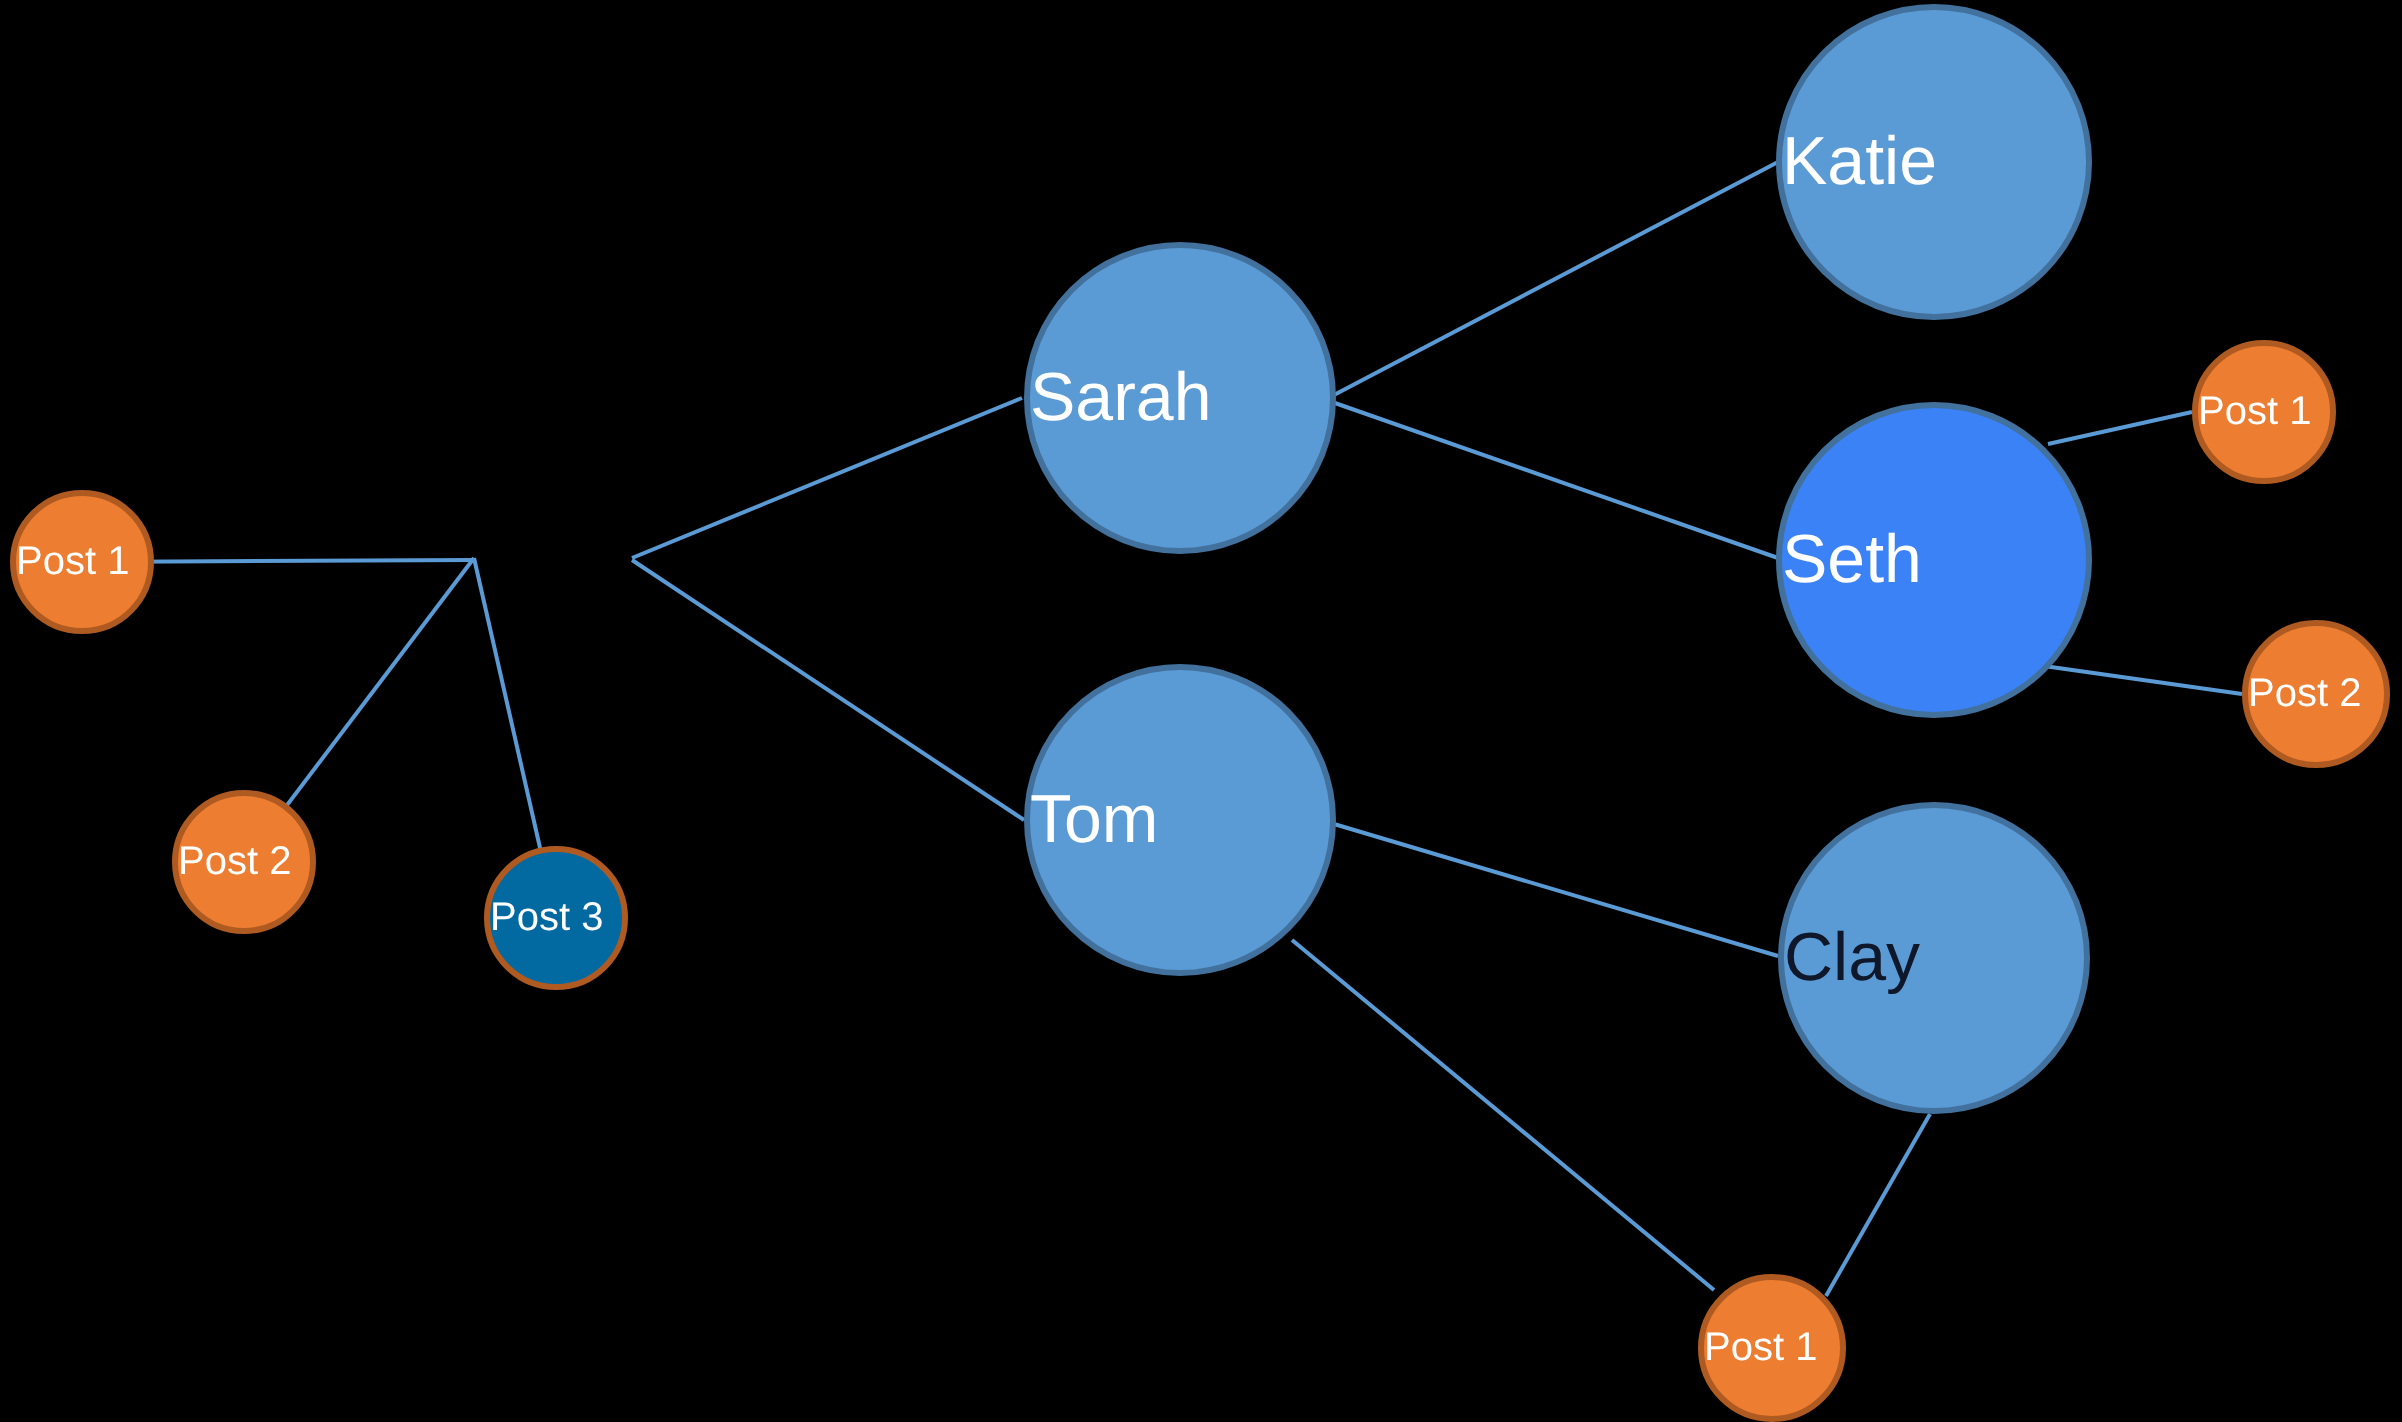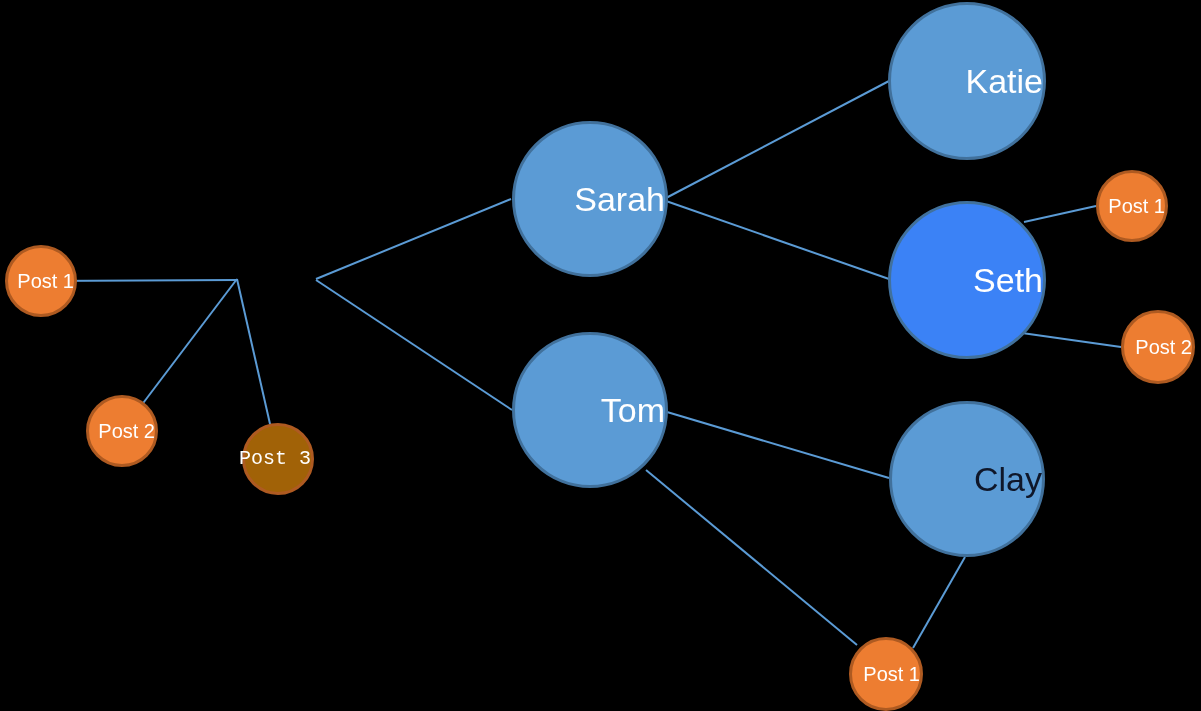--- a/index.html
+++ b/index.html
@@ -23,21 +23,21 @@
     top: 0;
     width: 1201px;
     height: 711px;
   }
   .node {
     position: absolute;
     border-radius: 50%;
     box-sizing: border-box;
     display: flex;
     align-items: center;
-    justify-content: flex-end;
+    justify-content: flex-start;
     line-height: 1;
     user-select: none;
   }
   .node span {
     white-space: nowrap;
   }
 </style>
 </head>
 <body>
 
@@ -70,21 +70,21 @@
     </div>
     <div class="node person" style="left: 889px; top: 401px; width: 156px; height: 156px; background: rgb(91, 155, 213); border: 3px solid rgb(65, 113, 156); color: #0f172a; font-size: 34px;">
       <span>Clay</span>
     </div>
     <div class="node post" style="left: 5px; top: 245px; width: 72px; height: 72px; background: rgb(237, 125, 49); border: 3px solid rgb(174, 90, 33); color: rgb(255, 255, 255); font-size: 20px;">
       <span>Post 1</span>
     </div>
     <div class="node post" style="left: 86px; top: 395px; width: 72px; height: 72px; background: rgb(237, 125, 49); border: 3px solid rgb(174, 90, 33); color: rgb(255, 255, 255); font-size: 20px;">
       <span>Post 2</span>
     </div>
-    <div class="node post" style="left: 242px; top: 423px; width: 72px; height: 72px; background: #a16207; border: 3px solid rgb(174, 90, 33); color: rgb(255, 255, 255); font-size: 20px; font-family: Liberation Mono, monospace;">
+    <div class="node post" style="left: 242px; top: 423px; width: 72px; height: 72px; background: #0369a1; border: 3px solid rgb(174, 90, 33); color: rgb(255, 255, 255); font-size: 20px;">
       <span>Post 3</span>
     </div>
     <div class="node post" style="left: 1096px; top: 170px; width: 72px; height: 72px; background: rgb(237, 125, 49); border: 3px solid rgb(174, 90, 33); color: rgb(255, 255, 255); font-size: 20px;">
       <span>Post 1</span>
     </div>
     <div class="node post" style="left: 1121px; top: 310px; width: 74px; height: 74px; background: rgb(237, 125, 49); border: 3px solid rgb(174, 90, 33); color: rgb(255, 255, 255); font-size: 20px;">
       <span>Post 2</span>
     </div>
     <div class="node post" style="left: 849px; top: 637px; width: 74px; height: 74px; background: rgb(237, 125, 49); border: 3px solid rgb(174, 90, 33); color: rgb(255, 255, 255); font-size: 20px;">
       <span>Post 1</span>

